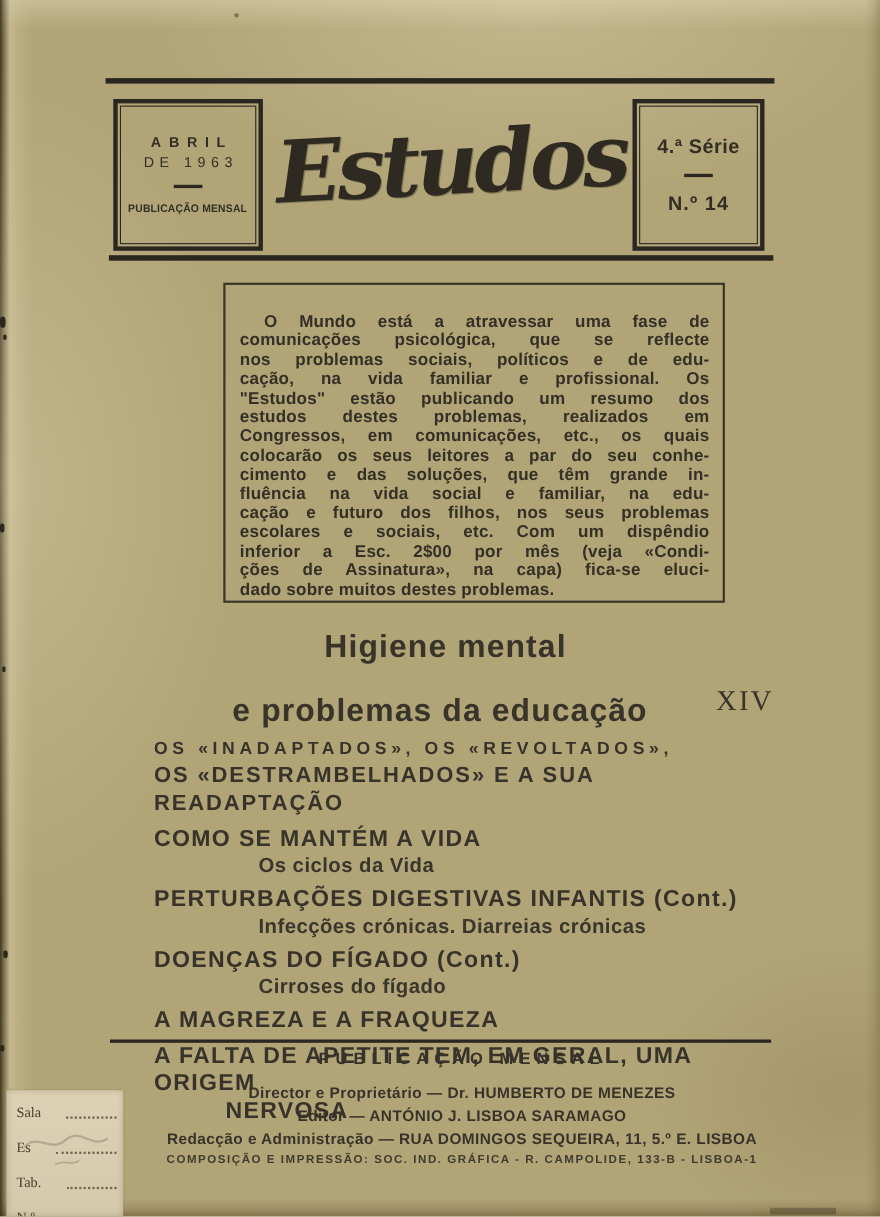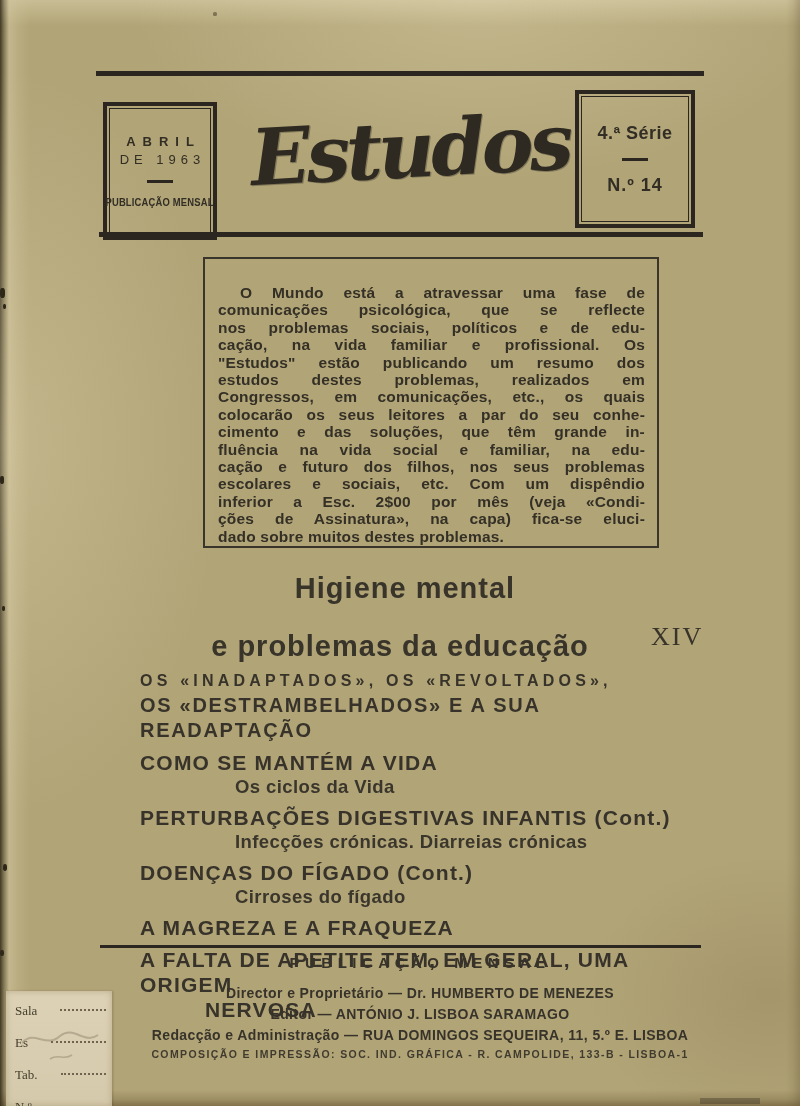--- a/index.html
+++ b/index.html
@@ -16,21 +16,21 @@
       linear-gradient(180deg, rgba(235,226,192,0.40) 0px, transparent 26px);
     color:#322e25;
   }
   .rule{position:absolute;background:#2b2720;}
   .rule-top{left:96px;top:71px;width:608px;height:5px;}
   .rule-mid{left:99px;top:232px;width:604px;height:5px;}
   .rule-footer{left:100px;top:945px;width:601px;height:3px;}
 
   
   .hbox{position:absolute;border:4px solid #2b2720;box-sizing:border-box;}
-  .hbox-left{left:103px;top:102px;width:114px;height:138px;}
+  .hbox-left{left:103px;top:90px;width:136px;height:138px;}
   .hbox-right{left:575px;top:90px;width:120px;height:138px;}
   .hbox-inner{position:absolute;inset:2px;border:1px solid #2b2720;
     display:flex;flex-direction:column;align-items:center;justify-content:center;text-align:center;}
   .hb-month{font-size:13px;font-weight:bold;letter-spacing:7px;text-indent:7px;}
   .hb-year{font-size:13px;font-weight:normal;letter-spacing:5px;text-indent:5px;margin-top:3px;}
   .hb-small{font-size:10px;font-weight:bold;letter-spacing:0.2px;transform:scaleX(0.94);white-space:nowrap;margin-top:14px;}
   .hb-series{font-size:18px;font-weight:bold;letter-spacing:0.5px;}
   .hb-number{font-size:18px;font-weight:bold;letter-spacing:1px;}
   .box-dash{width:26px;height:3px;background:#2b2720;margin:11px auto 0 auto;}
   .hbox-left .box-dash{margin-top:13px;}
@@ -69,21 +69,21 @@
   
   .footer{position:absolute;left:110px;top:954px;width:620px;text-align:center;}
   .f-pub{font-size:15px;font-weight:bold;letter-spacing:5.5px;color:#37332a;margin-bottom:14px;}
   .f-line{font-size:14px;font-weight:bold;letter-spacing:0.4px;color:#37332a;margin-bottom:5px;}
   .f-print{font-size:10.5px;font-weight:bold;letter-spacing:1.4px;color:#403b2f;margin-top:4px;}
 
   
   .library-label{position:absolute;left:6px;top:991px;width:106px;height:115px;box-sizing:border-box;
     background:linear-gradient(180deg,#ddd2b6,#d4c9ab);padding:12px 6px 0 9px;overflow:hidden;
     box-shadow:inset 0 0 6px rgba(120,100,60,0.35), 1px 0 2px rgba(60,48,25,0.25);}
-  .label-row{display:flex;align-items:center;height:16px;margin-bottom:16px;gap:20px;}
+  .label-row{display:flex;align-items:flex-end;height:16px;margin-bottom:16px;gap:20px;}
   .label-name{font-family:"Liberation Serif",serif;font-size:13px;color:#45402f;margin-right:3px;white-space:nowrap;}
   .label-dots{flex:1;border-bottom:2px dotted #6e6450;margin-bottom:2px;}
   .label-squiggle{position:absolute;left:14px;top:36px;opacity:0.45;}
 
   
   .speck{position:absolute;background:#2e2719;border-radius:40%;}
   .sp1{left:0;top:288px;width:5px;height:10px;}
   .sp2{left:3px;top:304px;width:3px;height:5px;}
   .sp3{left:0;top:476px;width:4px;height:8px;}
   .sp4{left:2px;top:606px;width:3px;height:5px;}

